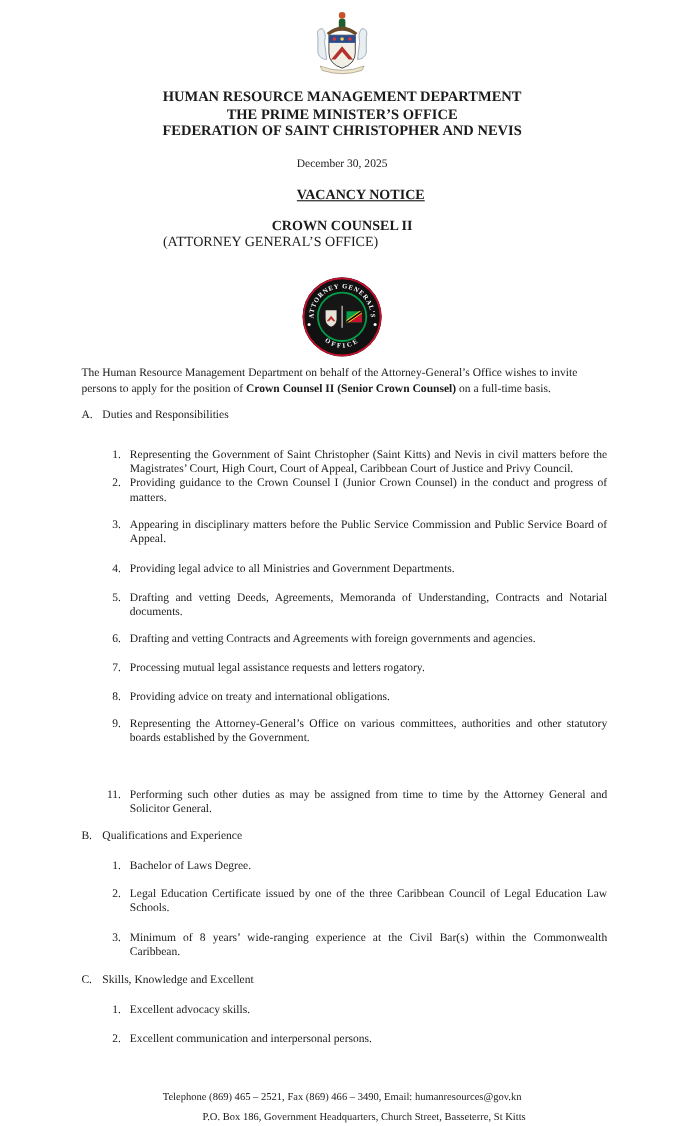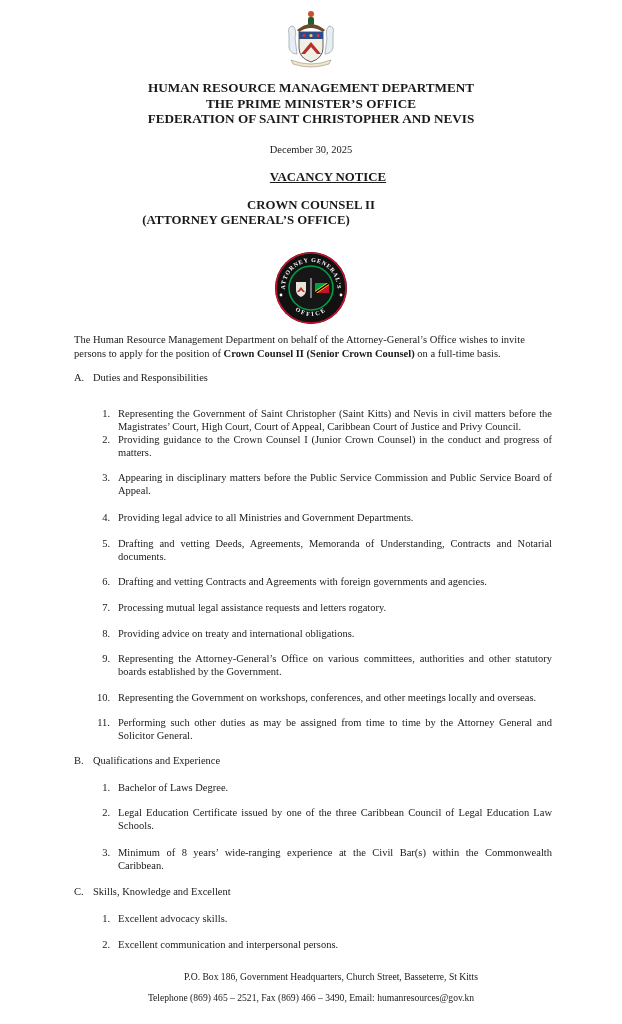--- a/index.html
+++ b/index.html
@@ -12,36 +12,36 @@
 
   .org { position: absolute; left: 0; width: 622px; text-align: center; font-weight: bold; font-size: 13.2px; line-height: 15.5px; }
   .org1 { top: 80px; }
   .org2 { top: 95.5px; }
   .org3 { top: 111px; }
 
   .date { position: absolute; top: 144px; left: 0; width: 622px; text-align: center; font-size: 10.5px; }
   .notice { position: absolute; top: 170px; left: 0; width: 622px; text-align: center; font-weight: bold; font-size: 12.8px; padding-left: 34px; }
   .notice span { text-decoration: underline; text-underline-offset: 1px; }
   .pos1 { position: absolute; top: 198px; left: 0; width: 622px; text-align: center; font-weight: bold; font-size: 12.8px; }
-  .pos2 { position: absolute; top: 213px; left: 0; width: 492px; text-align: center; font-weight: bold; font-size: 12.8px; }
+  .pos2 { position: absolute; top: 213px; left: 0; width: 492px; text-align: center; font-weight: normal; font-size: 12.8px; }
 
   .seal { position: absolute; left: 273px; top: 250px; width: 76px; height: 76px; }
 
   .intro { position: absolute; left: 74px; top: 333px; width: 478px; font-size: 10.5px; line-height: 13.5px; text-align: left; }
   .intro b { font-weight: bold; }
 
   .sec { position: absolute; left: 74px; font-weight: normal; font-size: 10.5px; }
   .sec .letter { display: inline-block; width: 19px; }
 
   .item { position: absolute; left: 92px; width: 460px; font-size: 10.5px; line-height: 13px; }
   .item .num { position: absolute; left: 0; top: 0; width: 18px; text-align: right; }
   .item .txt { display: block; margin-left: 26px; text-align: justify; text-align-last: left; }
 
   .footer { position: absolute; left: 0; width: 622px; text-align: center; font-size: 9.6px; line-height: 13px; }
-  .f1 { top: 970px; padding-left: 40px; }
+  .f1 { top: 1009px; padding-left: 40px; }
   .f2 { top: 991px; }
 </style>
 </head>
 <body>
 
 <div class="page">
 
   <svg class="crest" viewBox="0 0 56 62">
 
     <circle cx="28" cy="6" r="3" fill="#c8502a"></circle>
@@ -131,24 +131,20 @@
       <span class="txt">Processing mutual legal assistance requests and letters rogatory.</span>
     </div>
   <div class="item" style="top:627px;">
       <span class="num">8.</span>
       <span class="txt">Providing advice on treaty and international obligations.</span>
     </div>
   <div class="item" style="top:652px;">
       <span class="num">9.</span>
       <span class="txt">Representing the Attorney-General’s Office on various committees, authorities and other statutory boards established by the Government.</span>
     </div>
-  <div class="item" style="top:691px;">
-      <span class="num">10.</span>
-      <span class="txt">Representing the Government on workshops, conferences, and other meetings locally and overseas.</span>
-    </div>
   <div class="item" style="top:716px;">
       <span class="num">11.</span>
       <span class="txt">Performing such other duties as may be assigned from time to time by the Attorney General and Solicitor General.</span>
     </div>
 
   <div class="sec" style="top:755px;">
     <span class="letter">B.</span><span>Qualifications and Experience</span>
   </div>
 
   <div class="item" style="top:781px;">

